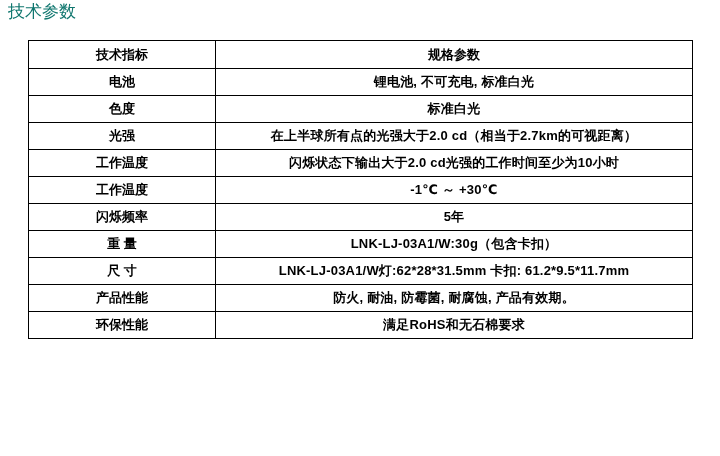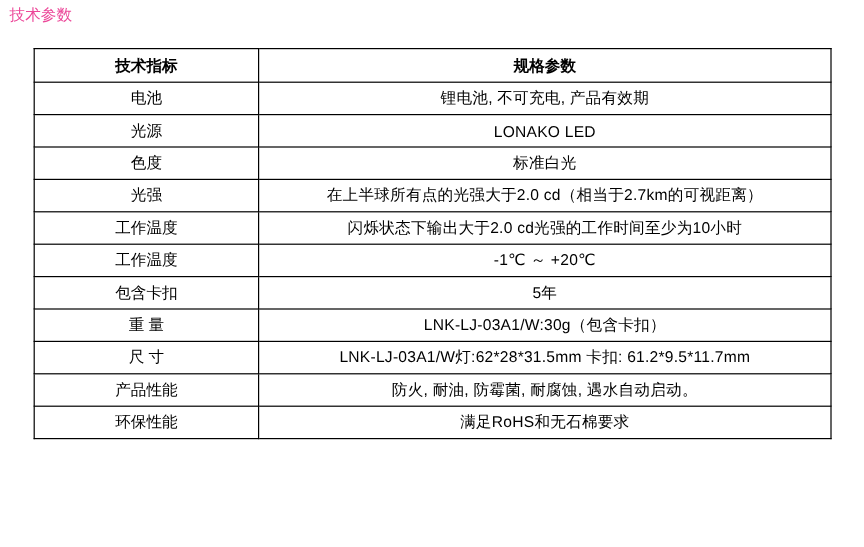--- a/index.html
+++ b/index.html
@@ -12,43 +12,43 @@
     height: 456px;
     font-family: "Liberation Sans", "DejaVu Sans", sans-serif;
     color: #000000;
     position: relative;
     overflow: hidden;
   }
   .page-title {
     position: absolute;
     left: 8px;
     top: 4px;
-    font-size: 13px;
+    font-size: 17px;
     line-height: 18px;
-    color: #ec4899;
-    font-family: Liberation Serif, serif;
+    color: #0f766e;
+    font-family: Liberation Mono, monospace;
   }
   .spec-table-wrap {
     position: absolute;
     left: 28px;
     top: 40px;
     width: 662px;
   }
   table.spec-table {
     border-collapse: collapse;
     width: 662px;
     table-layout: fixed;
   }
   table.spec-table td,
   table.spec-table th {
     border: 1px solid #000000;
     padding: 0;
     height: 26px;
     font-size: 13px;
-    font-weight: normal;
+    font-weight: bold;
     text-align: center;
     vertical-align: middle;
     font-family: "Liberation Sans", "DejaVu Sans", sans-serif;
   }
   table.spec-table thead th {
     font-weight: bold;
     height: 27px;
   }
   .col-label {
     width: 186px;
@@ -78,57 +78,53 @@
   <table class="spec-table">
     <thead>
       <tr>
         <th class="col-label">技术指标</th>
         <th class="col-value">规格参数</th>
       </tr>
     </thead>
     <tbody>
       <tr>
         <td class="col-label">电池</td>
-        <td class="value-cell">锂电池, 不可充电, 产品有效期</td>
-      </tr>
-      <tr>
-        <td class="col-label">光源</td>
-        <td class="value-cell">LONAKO LED</td>
+        <td class="value-cell">锂电池, 不可充电, 标准白光</td>
       </tr>
       <tr>
         <td class="col-label">色度</td>
         <td class="value-cell">标准白光</td>
       </tr>
       <tr>
         <td class="col-label">光强</td>
         <td class="value-cell">在上半球所有点的光强大于2.0 cd（相当于2.7km的可视距离）</td>
       </tr>
       <tr>
         <td class="col-label">工作温度</td>
         <td class="value-cell">闪烁状态下输出大于2.0 cd光强的工作时间至少为10小时</td>
       </tr>
       <tr>
         <td class="col-label">工作温度</td>
-        <td class="value-cell">-1℃ ～  +20℃</td>
+        <td class="value-cell">-1℃ ～  +30℃</td>
       </tr>
       <tr>
-        <td class="col-label">包含卡扣</td>
+        <td class="col-label">闪烁频率</td>
         <td class="value-cell">5年</td>
       </tr>
       <tr>
         <td class="col-label">重 量</td>
         <td class="value-cell">LNK-LJ-03A1/W:30g（包含卡扣）</td>
       </tr>
       <tr>
         <td class="col-label">尺 寸</td>
         <td class="value-cell">LNK-LJ-03A1/W灯:62*28*31.5mm    卡扣: 61.2*9.5*11.7mm</td>
       </tr>
       <tr>
         <td class="col-label">产品性能</td>
-        <td class="value-cell">防火, 耐油, 防霉菌, 耐腐蚀, 遇水自动启动。</td>
+        <td class="value-cell">防火, 耐油, 防霉菌, 耐腐蚀, 产品有效期。</td>
       </tr>
       <tr>
         <td class="col-label">环保性能</td>
         <td class="value-cell">满足RoHS和无石棉要求</td>
       </tr>
     </tbody>
   </table>
 </div>
 
 </body></html>

